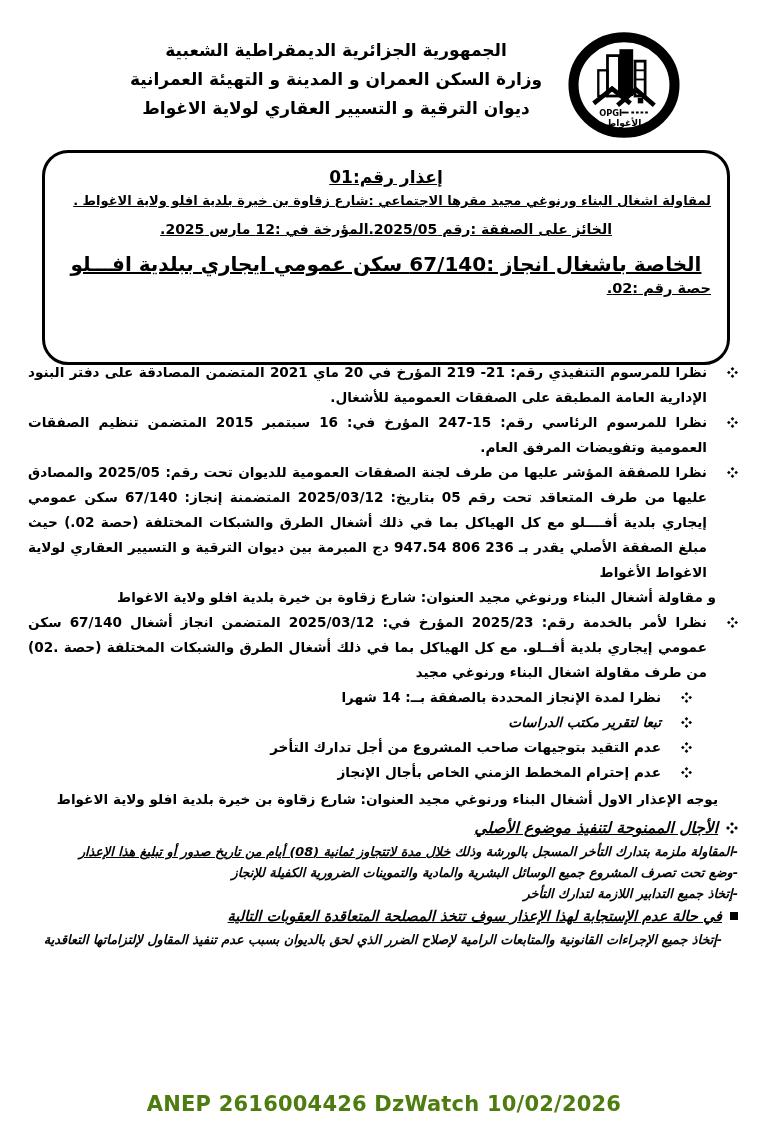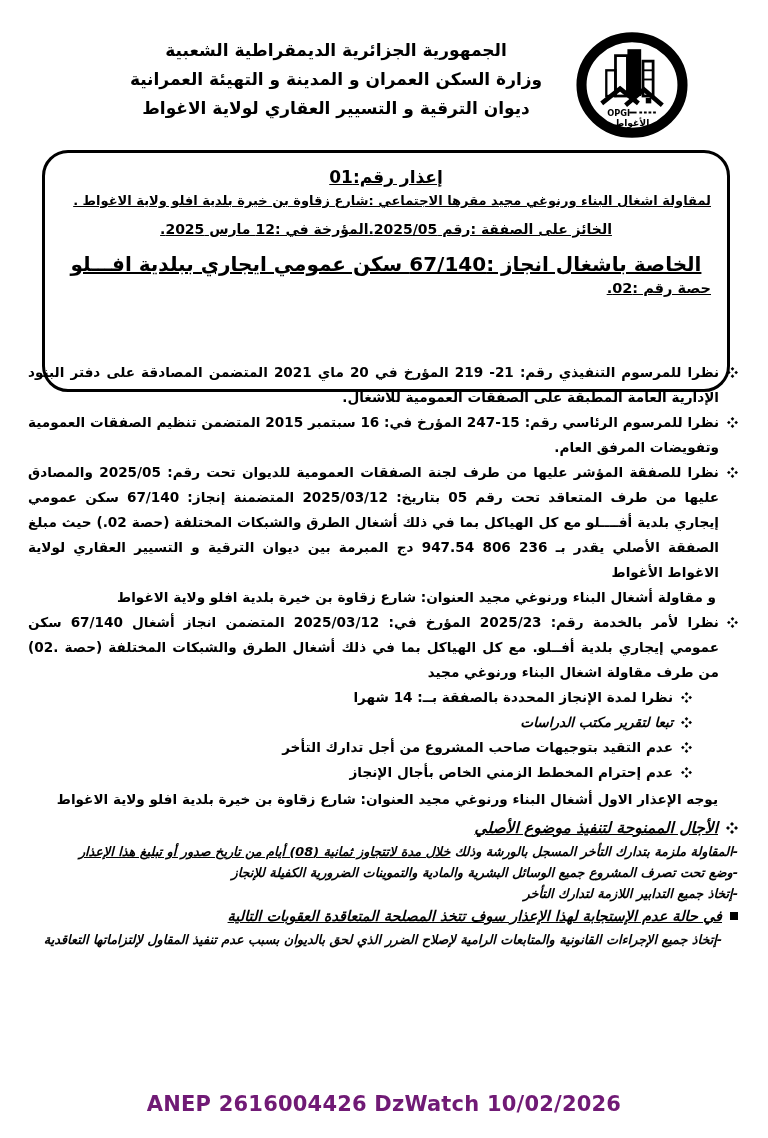--- a/index.html
+++ b/index.html
@@ -10,47 +10,47 @@
   }
   .page { position:absolute; inset:0; background:#fff; overflow:hidden; }
 
   
   .header {
     position:absolute; top:36px; left:0; right:96px;
     text-align:center; direction:rtl;
     font-weight:bold; font-size:17px; line-height:1.72;
   }
   .seal {
-    position:absolute; top:30px; right:80px; width:112px; height:110px;
+    position:absolute; top:30px; right:88px; width:112px; height:110px;
   }
   .seal svg { width:100%; height:100%; }
 
   
   .notice-box {
-    position:absolute; top:150px; left:42px; right:38px; height:242px;
+    position:absolute; top:150px; left:42px; right:38px; height:215px;
     border:3px solid #000; border-radius:26px;
     direction:rtl; text-align:center;
     padding:14px 16px 8px 16px;
   }
   .nb-title {
     font-weight:bold; font-size:17px; text-decoration:underline;
     margin-bottom:6px;
   }
   .nb-line { font-weight:bold; text-decoration:underline; }
   .nb-company { font-size:13px; text-align:right; margin-bottom:13px; }
   .nb-contract { font-size:14px; margin-bottom:15px; }
   .nb-project  { font-size:20px; margin-bottom:4px; }
   .nb-lot      { font-size:14.5px;text-align:right; }
 
   
   .body-block {
     position:absolute; top:360px; left:28px; right:30px;
     direction:rtl; font-weight:bold; font-size:13.6px; line-height:25px;
   }
-  .c-item { display:flex; gap:8px; }
+  .c-item { display:flex; gap:20px; }
   .c-item .bullet { flex:0 0 auto; padding-top:7px; }
   .c-item .bullet svg { width:11px; height:11px; display:block; }
   .c-item .txt { flex:1 1 auto; text-align:justify; }
   .c-short { margin-right:46px; }
   .c-short .txt { text-align:right; }
   .c-italic .txt { font-style:italic; }
   .c-extra { padding-right:22px; text-align:right; }
 
   .dispatch-line { padding-right:20px; text-align:right; margin-top:2px; }
 
@@ -219,15 +219,15 @@
 
     <div class="pen-heading">
       <span class="sq"></span>
       <span class="txt">في حالة عدم الإستجابة لهذا الإعذار سوف تتخذ المصلحة المتعاقدة العقوبات التالية</span>
     </div>
 
     <div class="pen-item">-إتخاذ جميع الإجراءات القانونية  والمتابعات الرامية لإصلاح الضرر الذي لحق بالديوان بسبب عدم تنفيذ المقاول لإلتزاماتها التعاقدية</div>
 
   </div>
 
-  <div class="footer" style="color: #701a75;">ANEP 2616004426 DzWatch 10/02/2026</div>
+  <div class="footer" style="color: #4d7c0f;">ANEP 2616004426 DzWatch 10/02/2026</div>
 
 </div>
 
 </body></html>

